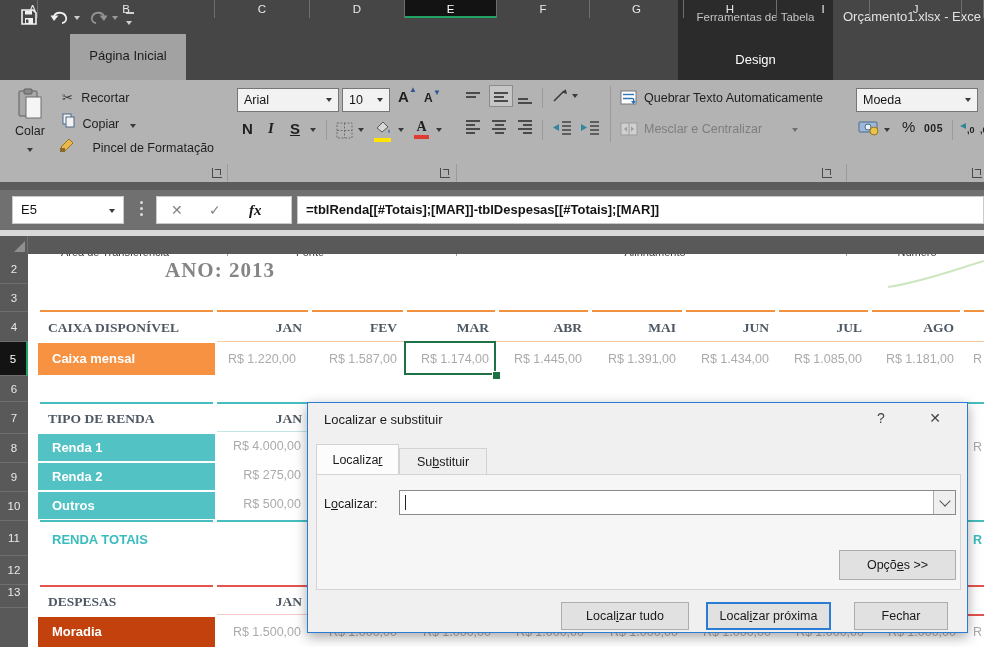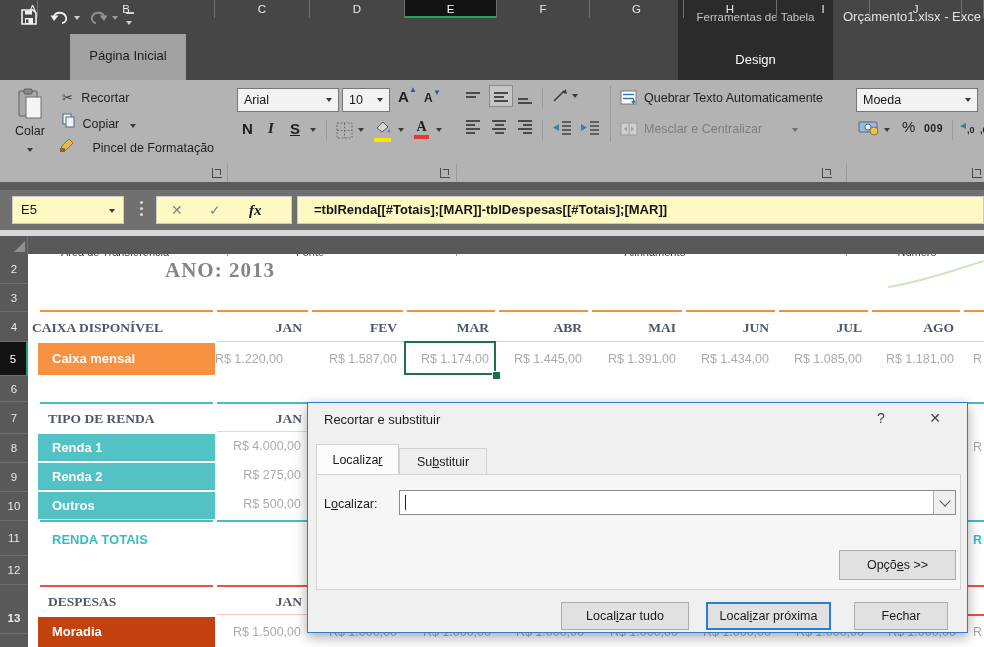--- a/index.html
+++ b/index.html
@@ -34,21 +34,21 @@
   .combo{background:#f2f2f2;border:1px solid #767676;font-size:12.5px;color:#141414;
          line-height:22px;padding-left:6px;box-sizing:border-box;}
   .combo .dd{position:absolute;right:6px;top:9px;}
   .lines-icon{display:inline-block;}
   .lines-icon span{display:block;height:2px;background:#4a4a4a;margin-bottom:2px;}
   .seltool{background:#c6c6c6;outline:1px solid #8b8b8b;}
   .disabled{color:#7e7e7e !important;}
   
   .fbar{left:0;top:182px;width:984px;height:8px;background:#5b5b5b;}
   .formulabar{left:0;top:190px;width:984px;height:42px;background:#707070;}
-  .fbox{background:#fef9c3;border:1px solid #c9c9c9;box-sizing:border-box;font-size:13px;color:#141414;}
+  .fbox{background:#ffffff;border:1px solid #c9c9c9;box-sizing:border-box;font-size:13px;color:#141414;}
   .stripe{left:0;top:230px;width:984px;height:6px;background:#d8d8d8;}
   
   .colhdrs{left:0;top:236px;width:984px;height:18px;background:#595959;}
   .chdr{top:0;height:18px;line-height:18px;text-align:center;font-size:11.5px;color:#e9e9e9;
         border-right:1px solid #6e6e6e;box-sizing:border-box;overflow:hidden;}
   .chdr-sel{background:#131313;color:#fff;border-bottom:2px solid #21a366;}
   .rowhdrs{left:0;top:254px;width:28px;height:393px;background:#595959;}
   .rhdr{left:0;width:28px;text-align:center;font-size:11.5px;color:#e9e9e9;
         border-bottom:1px solid #6e6e6e;box-sizing:border-box;}
   .rhdr-sel{background:#131313;color:#fff;border-right:2px solid #21a366;}
@@ -264,21 +264,21 @@
     <div class="abs combo" style="left:856px;top:8px;width:122px;height:24px;"><span>Moeda</span><span class="dd"></span></div>
     <div class="abs" style="left:858px;top:40px;">
       <svg width="22" height="16" viewBox="0 0 22 16">
           <rect x="1" y="2" width="18" height="10" rx="1" fill="#9db8d8" stroke="#4a6a8a"></rect>
           <circle cx="10" cy="7" r="3" fill="#e9f0f8" stroke="#4a6a8a"></circle>
           <circle cx="16" cy="11" r="4" fill="#e8c44a" stroke="#9a7420"></circle>
         </svg>
     </div>
     <span class="abs dd" style="left:884px;top:48px;"></span>
     <div class="abs" style="left:902px;top:38px;font-size:15px;color:#1f1f1f;">%</div>
-    <div class="abs" style="left:924px;top:42px;font-size:10.5px;font-weight:bold;color:#1f1f1f;letter-spacing:.5px;">009</div>
+    <div class="abs" style="left:924px;top:42px;font-size:10.5px;font-weight:bold;color:#1f1f1f;letter-spacing:.5px;">005</div>
     <div class="abs" style="left:952px;top:40px;width:1px;height:20px;background:#9b9b9b;"></div>
     <div class="abs" style="left:958px;top:40px;">
       <svg width="22" height="16" viewBox="0 0 22 16">
           <polygon points="8,3 8,9 2,6" fill="#31859c"></polygon>
           <text x="9" y="13" font-size="9" font-weight="bold" fill="#1f1f1f">,0</text>
         </svg>
     </div>
     <div class="abs" style="left:980px;top:40px;">
       <svg width="22" height="16" viewBox="0 0 22 16">
           <text x="0" y="13" font-size="9" font-weight="bold" fill="#1f1f1f">,00</text>
@@ -297,21 +297,21 @@
     <div class="abs" style="left:140px;top:11px;">
       <span style="display:block;width:3px;height:3px;background:#dcdcdc;border-radius:50%;margin-bottom:3px;"></span>
       <span style="display:block;width:3px;height:3px;background:#dcdcdc;border-radius:50%;margin-bottom:3px;"></span>
       <span style="display:block;width:3px;height:3px;background:#dcdcdc;border-radius:50%;"></span>
     </div>
     <div class="abs fbox" style="left:156px;top:6px;width:136px;height:28px;line-height:26px;">
       <span class="abs" style="left:14px;color:#828282;font-size:14px;">✕</span>
       <span class="abs" style="left:52px;color:#828282;font-size:14px;">✓</span>
       <span class="abs" style="left:92px;color:#141414;font-family:'Liberation Serif',serif;font-style:italic;font-weight:bold;font-size:15px;">fx</span>
     </div>
-    <div class="abs fbox nowrap" style="left:297px;top:6px;width:687px;height:28px;line-height:26px;padding-left:16px;font-weight:bold;">=tblRenda[[#Totais];[MAR]]-tblDespesas[[#Totais];[MAR]]</div>
+    <div class="abs fbox nowrap" style="left:297px;top:6px;width:687px;height:28px;line-height:26px;padding-left:8px;font-weight:bold;">=tblRenda[[#Totais];[MAR]]-tblDespesas[[#Totais];[MAR]]</div>
   </div>
   <div class="abs stripe"></div>
 
   <div class="abs colhdrs"></div>
   <div class="abs corner"></div>
   <div class="abs chdr" style="left:28px;width:10px;">A</div>
   <div class="abs chdr" style="left:38px;width:177px;">B</div>
   <div class="abs chdr" style="left:215px;width:95px;">C</div>
   <div class="abs chdr" style="left:310px;width:95px;">D</div>
   <div class="abs chdr chdr-sel" style="left:405px;width:92px;">E</div>
@@ -327,54 +327,54 @@
   <div class="abs rhdr" style="top:284px;height:28px;line-height:28px;">3</div>
   <div class="abs rhdr" style="top:312px;height:30px;line-height:30px;">4</div>
   <div class="abs rhdr rhdr-sel" style="top:342px;height:34px;line-height:34px;">5</div>
   <div class="abs rhdr" style="top:376px;height:26px;line-height:26px;">6</div>
   <div class="abs rhdr" style="top:402px;height:32px;line-height:32px;">7</div>
   <div class="abs rhdr" style="top:434px;height:29px;line-height:29px;">8</div>
   <div class="abs rhdr" style="top:463px;height:29px;line-height:29px;">9</div>
   <div class="abs rhdr" style="top:492px;height:29px;line-height:29px;">10</div>
   <div class="abs rhdr" style="top:521px;height:35px;line-height:35px;">11</div>
   <div class="abs rhdr" style="top:556px;height:29px;line-height:29px;">12</div>
-  <div class="abs rhdr" style="top:602px;height:32px;line-height:32px;font-weight:bold;">13</div>
+  <div class="abs rhdr" style="top:576px;height:32px;line-height:32px;">13</div>
   <div class="abs rhdr" style="top:649px;height:30px;line-height:30px;border-bottom:none;">14</div>
 
   <div class="abs" style="left:165px;top:258px;font-family:'Liberation Serif',serif;font-weight:bold;font-size:21px;color:#858585;letter-spacing:1px;">ANO: 2013</div>
 
   <svg class="abs" style="left:888px;top:256px;" width="96" height="36" viewBox="0 0 96 36">
       <path d="M0 31 C 34 26, 66 14, 96 5" fill="none" stroke="#cde6c0" stroke-width="2"></path>
     </svg>
 
   <div class="abs hline" style="left:40px;top:310px;width:173px;background:#f0923f;"></div>
   <div class="abs hline" style="left:217px;top:310px;width:91px;background:#f0923f;"></div>
   <div class="abs hline" style="left:312px;top:310px;width:91px;background:#f0923f;"></div>
   <div class="abs hline" style="left:407px;top:310px;width:88px;background:#f0923f;"></div>
   <div class="abs hline" style="left:499px;top:310px;width:89px;background:#f0923f;"></div>
   <div class="abs hline" style="left:592px;top:310px;width:90px;background:#f0923f;"></div>
   <div class="abs hline" style="left:686px;top:310px;width:89px;background:#f0923f;"></div>
   <div class="abs hline" style="left:779px;top:310px;width:89px;background:#f0923f;"></div>
   <div class="abs hline" style="left:872px;top:310px;width:88px;background:#f0923f;"></div>
   <div class="abs hline" style="left:964px;top:310px;width:20px;background:#f0923f;"></div>
 
-  <div class="abs serifhdr" style="left:32px;top:314px;line-height:28px;font-family:Liberation Serif, serif;">CAIXA DISPONÍVEL</div>
+  <div class="abs serifhdr" style="left:48px;top:314px;line-height:28px;font-family:Liberation Serif, serif;">CAIXA DISPONÍVEL</div>
   <div class="abs serifhdr mcell" style="left:217px;top:314px;width:91px;">JAN</div>
   <div class="abs serifhdr mcell" style="left:312px;top:314px;width:91px;">FEV</div>
   <div class="abs serifhdr mcell" style="left:407px;top:314px;width:88px;">MAR</div>
   <div class="abs serifhdr mcell" style="left:499px;top:314px;width:89px;">ABR</div>
   <div class="abs serifhdr mcell" style="left:592px;top:314px;width:90px;">MAI</div>
   <div class="abs serifhdr mcell" style="left:686px;top:314px;width:89px;">JUN</div>
   <div class="abs serifhdr mcell" style="left:779px;top:314px;width:89px;">JUL</div>
   <div class="abs serifhdr mcell" style="left:872px;top:314px;width:88px;">AGO</div>
 
   <div class="abs" style="left:217px;top:341px;width:767px;height:1px;background:#f6cba4;"></div>
 
   <div class="abs rowlabel" style="left:38px;top:343px;width:177px;height:32px;line-height:32px;background:#f79243;">Caixa mensal</div>
-  <div class="abs vcell gray" style="left:197px;top:343px;width:92px;">R$ 1.220,00</div>
+  <div class="abs vcell gray" style="left:210px;top:343px;width:92px;">R$ 1.220,00</div>
   <div class="abs vcell gray" style="left:310px;top:343px;width:93px;">R$ 1.587,00</div>
   <div class="abs vcell gray" style="left:405px;top:343px;width:90px;">R$ 1.174,00</div>
   <div class="abs vcell gray" style="left:497px;top:343px;width:91px;">R$ 1.445,00</div>
   <div class="abs vcell gray" style="left:590px;top:343px;width:92px;">R$ 1.391,00</div>
   <div class="abs vcell gray" style="left:684px;top:343px;width:91px;">R$ 1.434,00</div>
   <div class="abs vcell gray" style="left:777px;top:343px;width:91px;">R$ 1.085,00</div>
   <div class="abs vcell gray" style="left:870px;top:343px;width:90px;">R$ 1.181,00</div>
   <div class="abs vcell gray" style="left:973px;top:343px;width:40px;text-align:left;">R</div>
 
   <div class="abs" style="left:404px;top:341px;width:92px;height:34px;border:2px solid #1e7145;box-sizing:border-box;"></div>
@@ -415,21 +415,21 @@
   <div class="abs vcell gray" style="left:310px;top:617px;width:93px;height:30px;line-height:30px;">R$ 1.000,00</div>
   <div class="abs vcell gray" style="left:405px;top:617px;width:92px;height:30px;line-height:30px;">R$ 1.000,00</div>
   <div class="abs vcell gray" style="left:497px;top:617px;width:93px;height:30px;line-height:30px;">R$ 1.000,00</div>
   <div class="abs vcell gray" style="left:590px;top:617px;width:94px;height:30px;line-height:30px;">R$ 1.000,00</div>
   <div class="abs vcell gray" style="left:684px;top:617px;width:93px;height:30px;line-height:30px;">R$ 1.000,00</div>
   <div class="abs vcell gray" style="left:777px;top:617px;width:93px;height:30px;line-height:30px;">R$ 1.000,00</div>
   <div class="abs vcell gray" style="left:870px;top:617px;width:92px;height:30px;line-height:30px;">R$ 1.000,00</div>
   <div class="abs vcell gray" style="left:973px;top:617px;width:40px;text-align:left;height:30px;line-height:30px;">R</div>
 
   <div class="abs dialog">
-    <div class="abs dlg-title">Recortar e substituir</div>
+    <div class="abs dlg-title">Localizar e substituir</div>
     <div class="abs dlg-sysbtn" style="left:558px;">?</div>
     <div class="abs dlg-sysbtn" style="left:612px;">✕</div>
 
     <div class="abs dlg-tab dlg-tab-active"><span>Localiza</span><span class="u">r</span><span></span></div>
     <div class="abs dlg-tab dlg-tab-idle"><span>Su</span><span class="u">b</span><span>stituir</span></div>
 
     <div class="abs dlg-box"></div>
 
     <div class="abs" style="left:16px;top:94px;font-size:12.5px;color:#1a1a1a;"><span>L</span><span class="u">o</span><span>calizar:</span></div>
 

